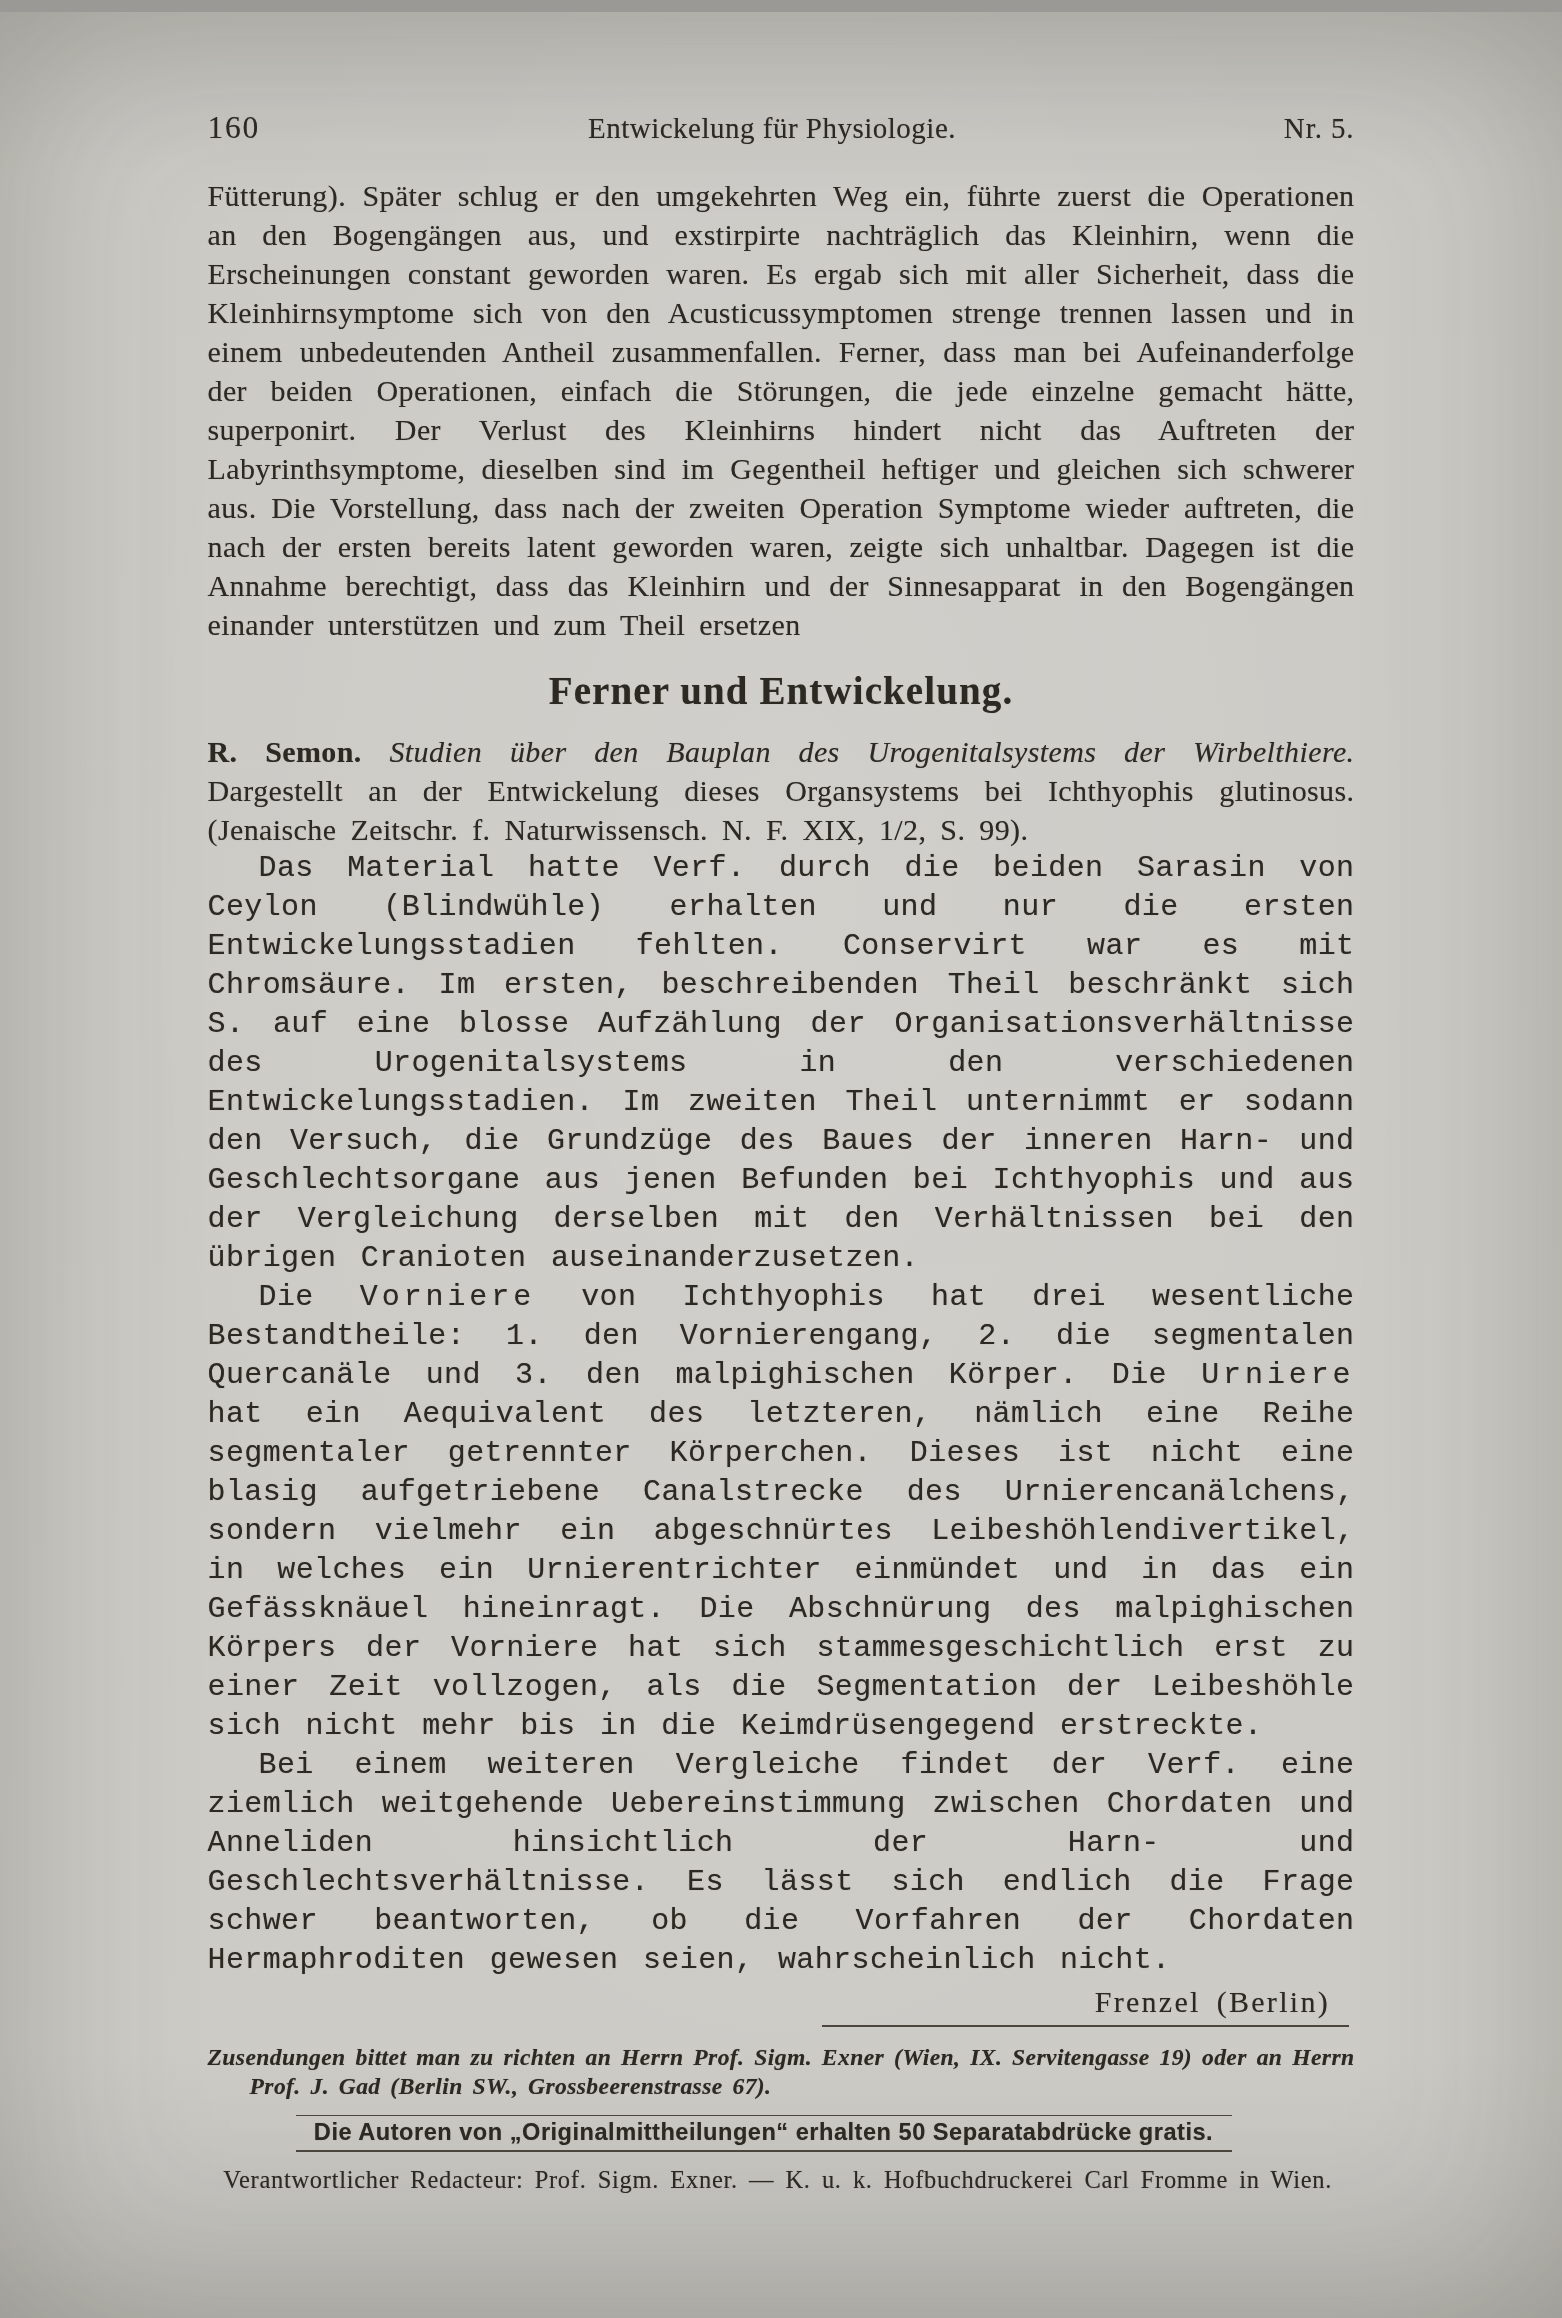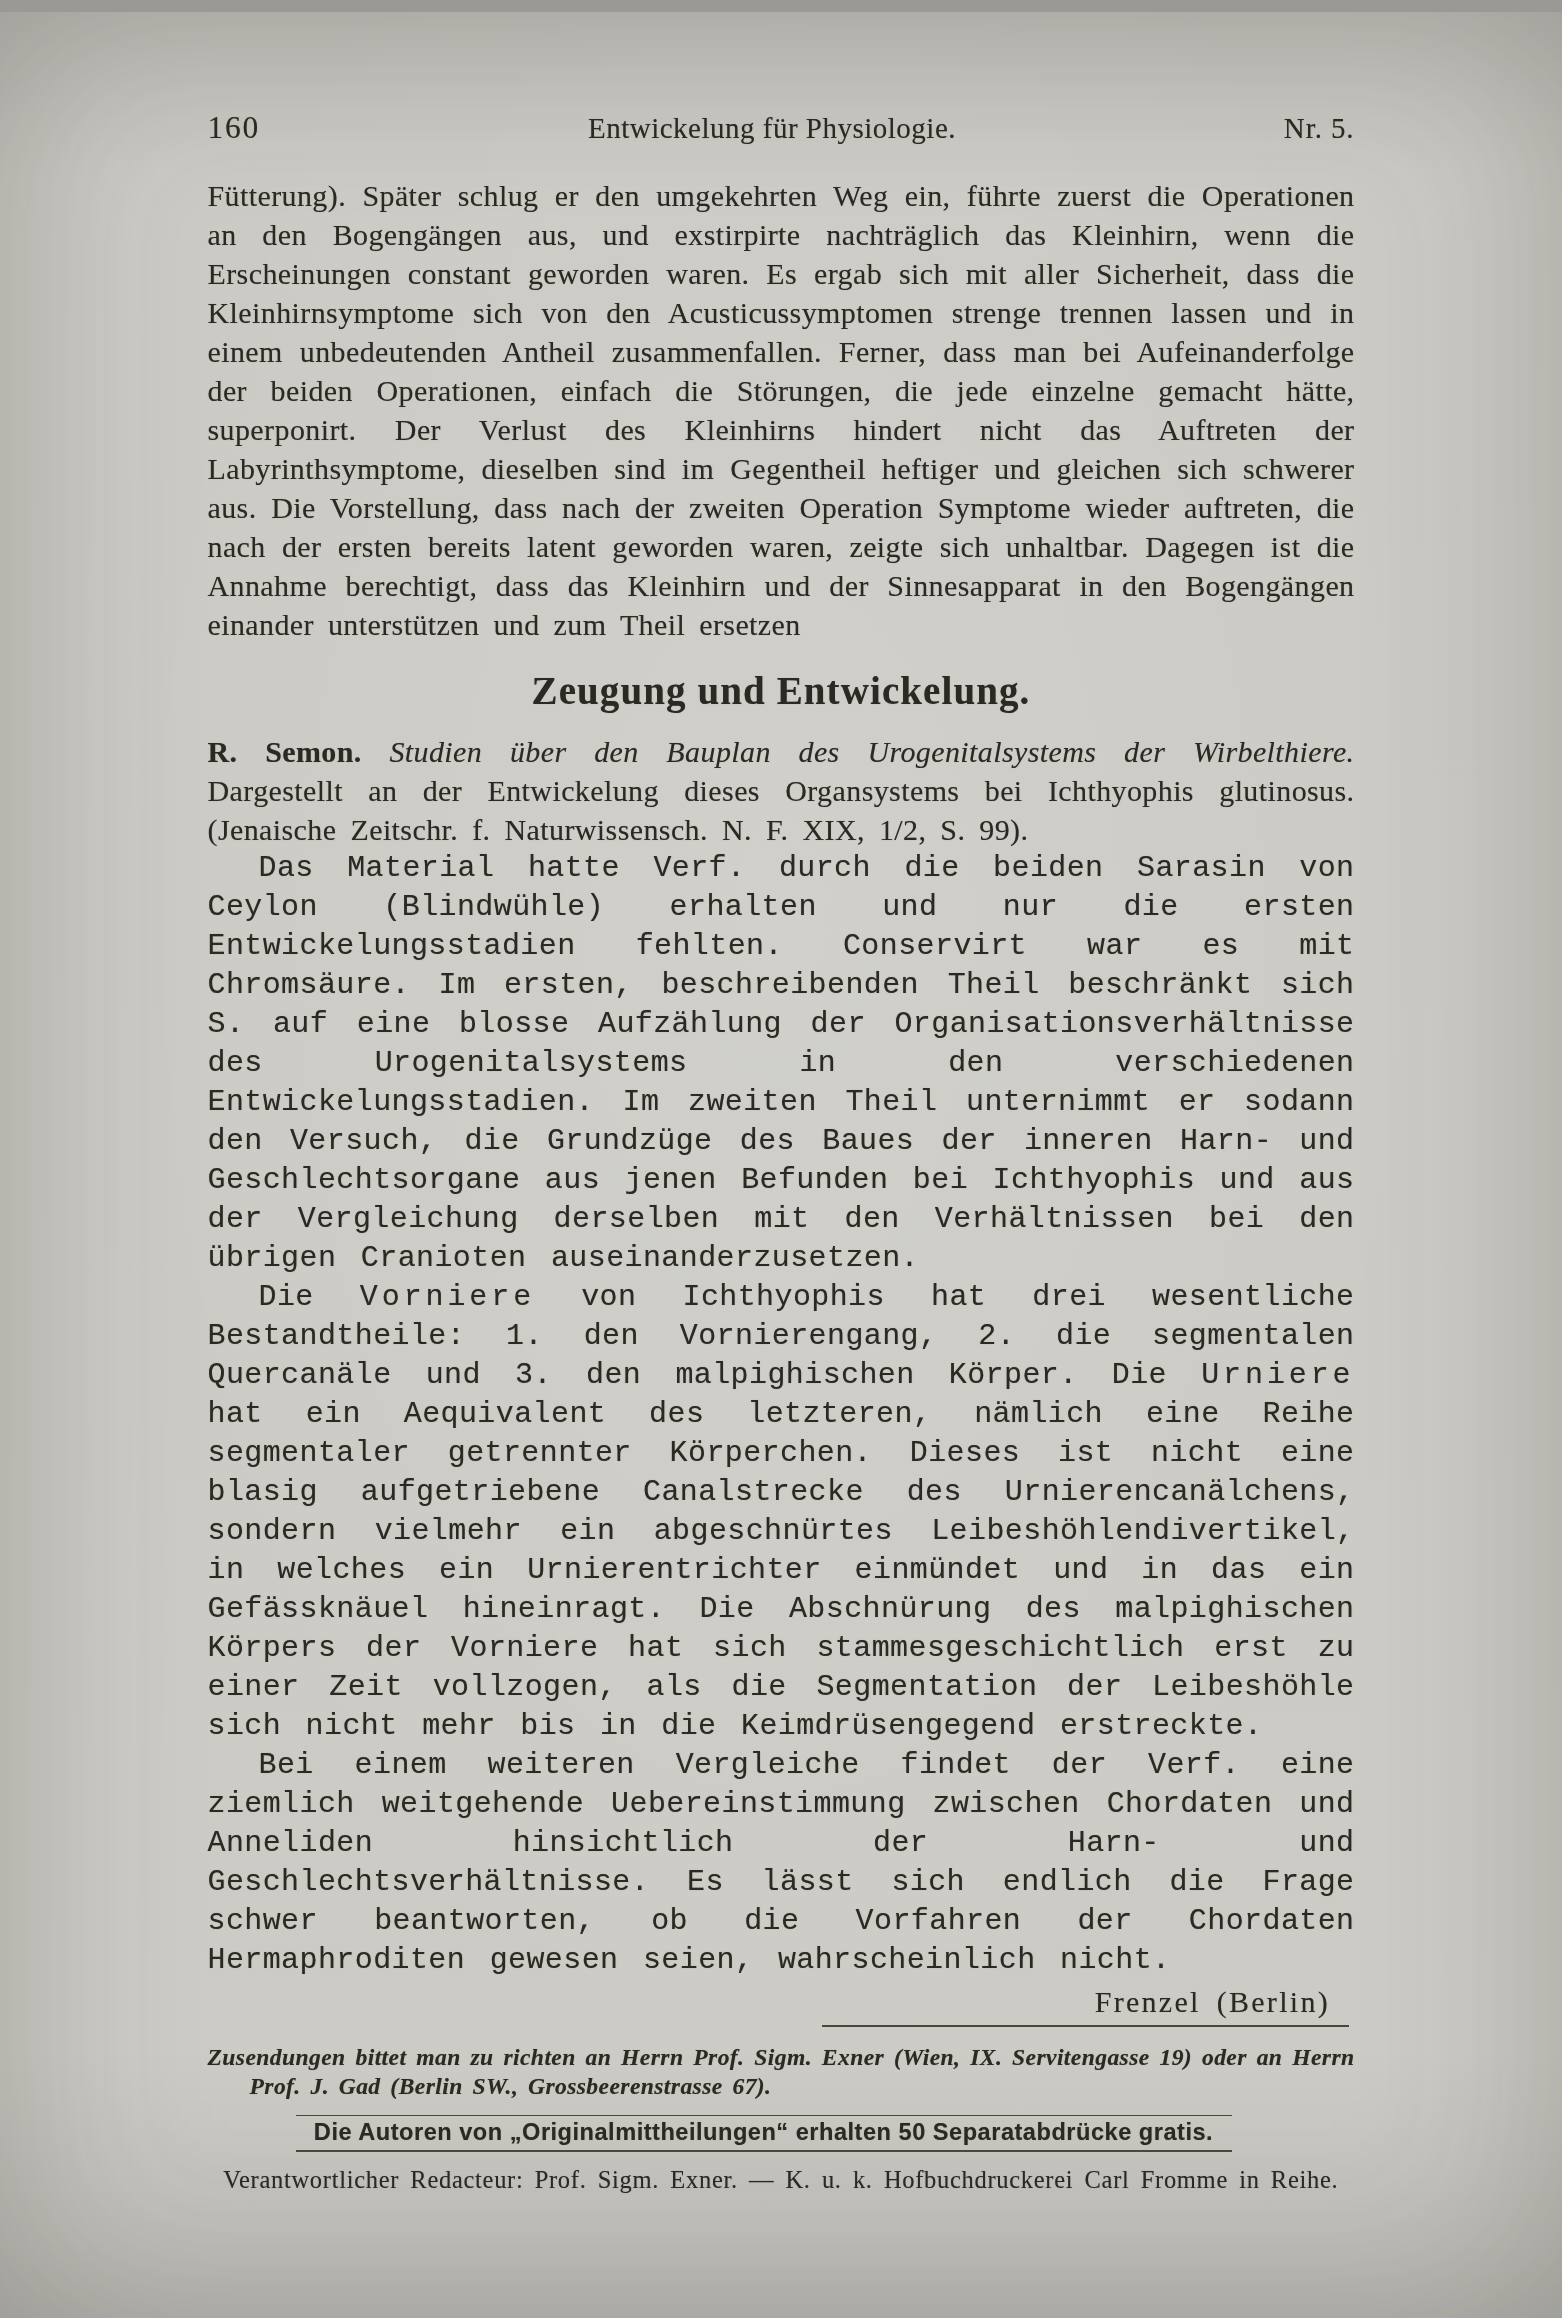--- a/index.html
+++ b/index.html
@@ -121,35 +121,35 @@
     <div class="page-header">
       <span class="page-number">160</span>
       <span class="journal-title">Entwickelung für Physiologie.</span>
       <span class="issue-number">Nr. 5.</span>
     </div>
 
     <div class="body-text">
       <p class="paragraph">Fütterung). Später schlug er den umgekehrten Weg ein, führte zuerst die Operationen an den Bogengängen aus, und exstirpirte nachträglich das Kleinhirn, wenn die Erscheinungen constant geworden waren. Es ergab sich mit aller Sicherheit, dass die Kleinhirnsymptome sich von den Acusticussymptomen strenge trennen lassen und in einem unbedeutenden Antheil zusammenfallen. Ferner, dass man bei Aufeinanderfolge der beiden Operationen, einfach die Störungen, die jede einzelne gemacht hätte, superponirt. Der Verlust des Kleinhirns hindert nicht das Auftreten der Labyrinthsymptome, dieselben sind im Gegentheil heftiger und gleichen sich schwerer aus. Die Vorstellung, dass nach der zweiten Operation Symptome wieder auftreten, die nach der ersten bereits latent geworden waren, zeigte sich unhaltbar. Dagegen ist die Annahme berechtigt, dass das Kleinhirn und der Sinnesapparat in den Bogengängen einander unterstützen und zum Theil ersetzen</p>
     </div>
 
-    <div class="section-heading">Zeugung und Entwickelung.</div>
+    <div class="section-heading">Ferner und Entwickelung.</div>
 
     <div class="body-text">
       <p class="paragraph"><span class="seg seg-bold">R. Semon.</span><span class="seg seg-plain"> </span><span class="seg seg-italic">Studien über den Bauplan des Urogenitalsystems der Wirbelthiere.</span><span class="seg seg-plain"> Dargestellt an der Entwickelung dieses Organsystems bei Ichthyophis glutinosus. (Jenaische Zeitschr. f. Naturwissensch. N. F. XIX, 1/2, S. 99).</span></p>
       <p class="paragraph indent">Das Material hatte Verf. durch die beiden Sarasin von Ceylon (Blindwühle) erhalten und nur die ersten Entwickelungsstadien fehlten. Conservirt war es mit Chromsäure. Im ersten, beschreibenden Theil beschränkt sich S. auf eine blosse Aufzählung der Organisationsverhältnisse des Urogenitalsystems in den verschiedenen Entwickelungsstadien. Im zweiten Theil unternimmt er sodann den Versuch, die Grundzüge des Baues der inneren Harn- und Geschlechtsorgane aus jenen Befunden bei Ichthyophis und aus der Vergleichung derselben mit den Verhältnissen bei den übrigen Cranioten auseinanderzusetzen.</p>
       <p class="paragraph indent"><span class="seg seg-plain">Die </span><span class="seg seg-spaced">Vorniere</span><span class="seg seg-plain"> von Ichthyophis hat drei wesentliche Bestandtheile: 1. den Vornierengang, 2. die segmentalen Quercanäle und 3. den malpighischen Körper. Die </span><span class="seg seg-spaced">Urniere</span><span class="seg seg-plain"> hat ein Aequivalent des letzteren, nämlich eine Reihe segmentaler getrennter Körperchen. Dieses ist nicht eine blasig aufgetriebene Canalstrecke des Urnierencanälchens, sondern vielmehr ein abgeschnürtes Leibeshöhlendivertikel, in welches ein Urnierentrichter einmündet und in das ein Gefässknäuel hineinragt. Die Abschnürung des malpighischen Körpers der Vorniere hat sich stammesgeschichtlich erst zu einer Zeit vollzogen, als die Segmentation der Leibeshöhle sich nicht mehr bis in die Keimdrüsengegend erstreckte.</span></p>
       <p class="paragraph indent">Bei einem weiteren Vergleiche findet der Verf. eine ziemlich weitgehende Uebereinstimmung zwischen Chordaten und Anneliden hinsichtlich der Harn- und Geschlechtsverhältnisse. Es lässt sich endlich die Frage schwer beantworten, ob die Vorfahren der Chordaten Hermaphroditen gewesen seien, wahrscheinlich nicht.</p>
       <div class="signature-right">Frenzel (Berlin)</div>
     </div>
 
     <div class="footer-divider"></div>
 
     <div class="page-footer">
       <p class="submission-note">Zusendungen bittet man zu richten an Herrn Prof. Sigm. Exner (Wien, IX. Servitengasse 19) oder an Herrn Prof. J. Gad (Berlin SW., Grossbeerenstrasse 67).</p>
       <div class="separata-box">
         <span class="separata-note">Die Autoren von „Originalmittheilungen“ erhalten 50 Separatabdrücke gratis.</span>
       </div>
-      <div class="imprint">Verantwortlicher Redacteur: Prof. Sigm. Exner. — K. u. k. Hofbuchdruckerei Carl Fromme in Reihe.</div>
+      <div class="imprint">Verantwortlicher Redacteur: Prof. Sigm. Exner. — K. u. k. Hofbuchdruckerei Carl Fromme in Wien.</div>
     </div>
 
   </div>
 </div>
 
 
 </body></html>

